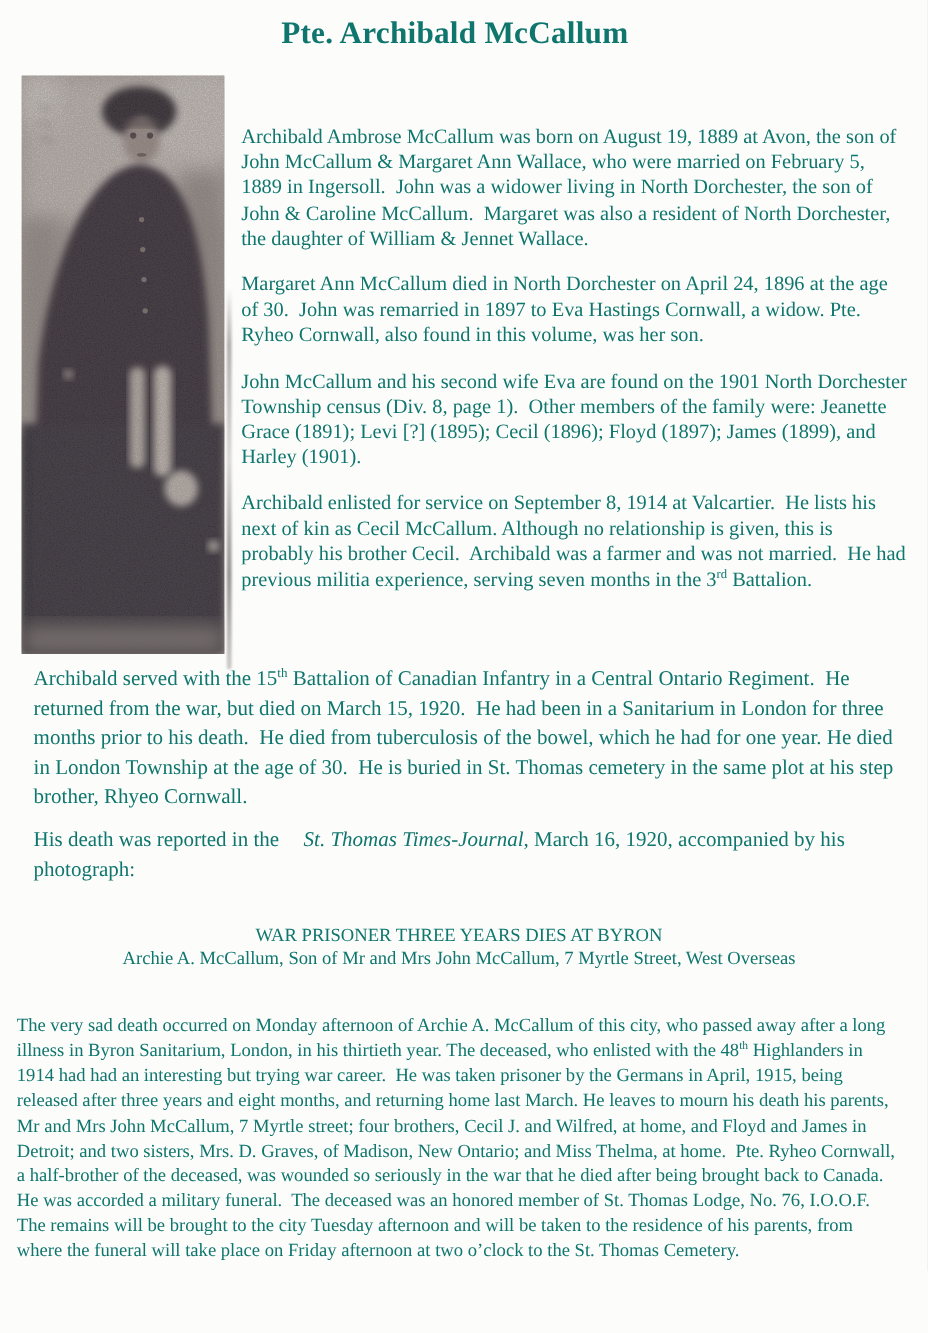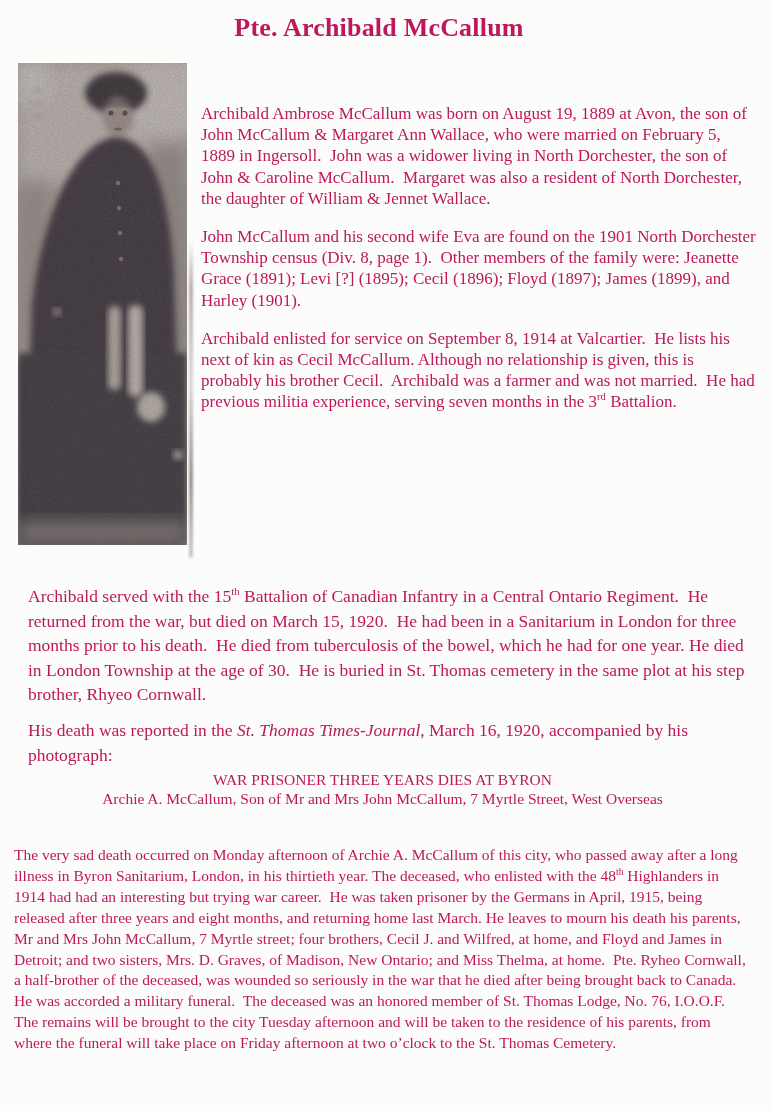--- a/index.html
+++ b/index.html
@@ -1,19 +1,19 @@
 <!DOCTYPE html>
 <html><head>
 <meta charset="utf-8">
 <style>
   html,body { margin:0; padding:0; background:#e9e9e9; }
   .page {
     position:relative; width:773px; height:1111px; margin:0 auto;
     background:#fcfcfa; overflow:hidden;
-    font-family:"Liberation Serif", serif; color:#be185d;
+    font-family:"Liberation Serif", serif; color:#0f766e;
   }
   .title {
     position:absolute; top:13px; left:0; width:758px; text-align:center;
     font-size:26px; font-weight:bold; letter-spacing:.2px; margin:0;
   }
   .reg {
     position:absolute; top:47px; left:0; width:750px; text-align:center;
     font-size:20px;
   }
   .photo {
@@ -26,35 +26,35 @@
       rgba(70,64,66,0) 0%, rgba(70,64,66,.40) 15%, rgba(70,64,66,.18) 45%,
       rgba(70,64,66,.55) 75%, rgba(70,64,66,.25) 100%);
     filter:blur(1px); border-radius:2px;
   }
   .side {
     position:absolute; left:201px; top:93px; width:557px;
     font-size:17px; line-height:21.2px;
   }
   .side p { margin:10px 0 17px 0; white-space:pre-wrap; }
   .full {
-    position:absolute; left:28px; top:584px; width:731px;
+    position:absolute; left:28px; top:553px; width:731px;
     font-size:17.5px; line-height:24.6px;
   }
   .full p { margin:0 0 11px 0; white-space:pre-wrap; }
   .clip-head {
     position:absolute; top:770px; left:0; width:765px; text-align:center;
     font-size:15.5px; line-height:19px;
   }
   .clip-head div { white-space:pre-wrap; }
   .clip-body {
     position:absolute; left:14px; top:845px; width:733px;
     font-size:15.5px; line-height:20.9px; white-space:pre-wrap;
   }
   sup { font-size:62%; line-height:0; vertical-align:super; }
-  i { font-style:italic; }
+  i { font-style:italic;margin-left:16px; }
 </style>
 </head>
 <body>
 
 <div class="page">
 
   <h1 class="title">Pte. Archibald McCallum</h1>
 
   <div class="photo">
     <svg viewBox="0 0 169 482" width="169" height="482" preserveAspectRatio="none">
@@ -97,20 +97,21 @@
       <rect x="0" y="300" width="8" height="182" fill="#1f1a20" opacity="0.5" filter="url(#b3)"></rect>
       <rect x="0" y="458" width="169" height="24" fill="#958c83" filter="url(#b8)" opacity="0.75"></rect>
       <rect width="169" height="482" filter="url(#grain)" opacity="0.45"></rect>
     </svg>
   </div>
 
   <div class="scan-streak"></div>
 
   <div class="side">
     <p>Archibald Ambrose McCallum was born on August 19, 1889 at Avon, the son of John McCallum &amp; Margaret Ann Wallace, who were married on February 5, 1889 in Ingersoll.  John was a widower living in North Dorchester, the son of John &amp; Caroline McCallum.  Margaret was also a resident of North Dorchester, the daughter of William &amp; Jennet Wallace.</p>
+    <p>Margaret Ann McCallum died in North Dorchester on April 24, 1896 at the age of 30.  John was remarried in 1897 to Eva Hastings Cornwall, a widow. Pte. Ryheo Cornwall, also found in this volume, was her son.</p>
     <p>John McCallum and his second wife Eva are found on the 1901 North Dorchester Township census (Div. 8, page 1).  Other members of the family were: Jeanette Grace (1891); Levi [?] (1895); Cecil (1896); Floyd (1897); James (1899), and Harley (1901).</p>
     <p><span>Archibald enlisted for service on September 8, 1914 at Valcartier.  He lists his next of kin as Cecil McCallum. Although no relationship is given, this is probably his brother Cecil.  Archibald was a farmer and was not married.  He had previous militia experience, serving seven months in the 3</span><sup>rd</sup><span> Battalion.</span></p>
   </div>
 
   <div class="full">
     <p><span>Archibald served with the 15</span><sup>th</sup><span> Battalion of Canadian Infantry in a Central Ontario Regiment.  He returned from the war, but died on March 15, 1920.  He had been in a Sanitarium in London for three months prior to his death.  He died from tuberculosis of the bowel, which he had for one year. He died in London Township at the age of 30.  He is buried in St. Thomas cemetery in the same plot at his step brother, Rhyeo Cornwall.</span></p>
     <p><span>His death was reported in the </span><i>St. Thomas Times-Journal</i><span>, March 16, 1920, accompanied by his photograph:</span></p>
   </div>
 
   <div class="clip-head">

